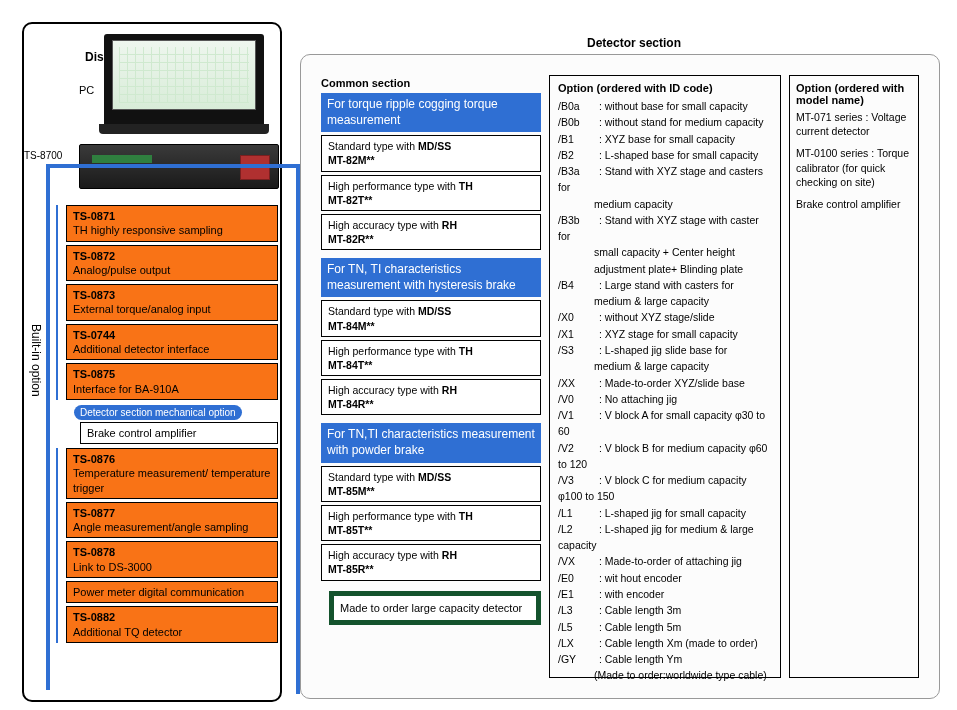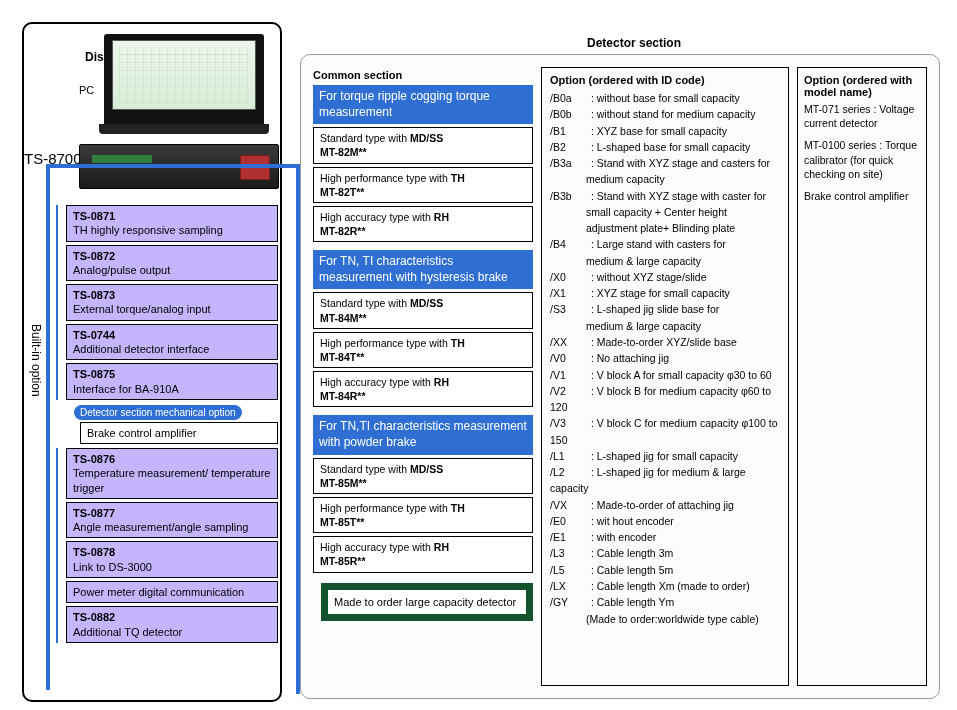--- a/index.html
+++ b/index.html
@@ -18,21 +18,21 @@
     left: 22px;
     top: 22px;
     width: 260px;
     height: 680px;
     border: 2px solid #000;
     border-radius: 10px;
     padding: 6px 8px 8px 8px;
   }
   .display-title { position:absolute; left:22px; top:2px; width:260px;margin-top:48px; }
   .pc-label { position:absolute; left:55px; top:60px; font-size:11px; }
-  .ts-label { position:absolute; left:0px; top:126px; font-size:15px; }
+  .ts-label { position:absolute; left:0px; top:126px; font-size:10px; }
   .pc-laptop {
     position:absolute; left:80px; top:10px; width:160px; height:95px;
     background:#111; border-radius:3px;
   }
   .pc-screen {
     position:absolute; left:88px; top:16px; width:144px; height:70px;
     background:linear-gradient(#eef6ee,#d8ecd8);
     border:1px solid #555;
   }
   .pc-screen .chart { position:absolute; left:6px; top:6px; right:6px; bottom:6px;
@@ -50,54 +50,54 @@
   .vert-label {
     position:absolute; left:5px; top:300px;
     writing-mode: vertical-rl; text-orientation: mixed;
     font-size:12px;
   }
   .opts {
     position:absolute; left:32px; top:178px; width:222px;
   }
   .opt-group { border-left:2px solid #2f6fd3; padding-left:0; margin-bottom:0; }
   .opt-item {
-    border:1px solid #000; background:#c4b5fd; padding:3px 6px; margin:3px 0 3px 8px;
+    border:1px solid #000; background:#f97316; padding:3px 6px; margin:3px 0 3px 8px;
     line-height:1.3;
   }
   .opt-item .code { font-weight:bold; display:block; }
   .mech-header {
     display:inline-block; background:#2f6fd3; color:#fff; font-size:10px; padding:2px 6px; border-radius:8px;
     margin-left:18px; margin-top:2px;
   }
   .brake-box {
     border:1px solid #000; background:#fff; padding:4px 6px; margin:2px 0 4px 24px;
   }
   
   .det-title { position:absolute; left:314px; top:36px; width:640px; }
   .det-section {
     position:absolute; left:300px; top:54px; width:640px; height:645px;
-    border:1px solid #999; border-radius:10px; padding:12px;
+    border:1px solid #999; border-radius:10px; padding:20px;
     background:#fcfcfc;
     display:flex; gap:8px;
   }
   .col-common { flex:0 0 220px; }
   .col-option { flex:1 1 auto; border:1px solid #000; padding:4px 8px; }
   .col-right  { flex:0 0 130px; border:1px solid #000; padding:4px 6px; }
   .sub-title { font-weight:bold; font-size:11px; margin:2px 0 4px; }
   .blue-head {
     background:#2f6fd3; color:#fff; font-size:12px; padding:4px 6px; margin-top:8px;
     line-height:1.3;
   }
   .blue-head:first-of-type { margin-top:4px; }
   .c-item {
     border:1px solid #000; background:#fff; padding:3px 6px; margin:3px 0 3px 0; font-size:10.5px;
     line-height:1.35;
   }
   .c-item .model { font-weight:bold; display:block; }
-  .made-box { border:7px solid #14532d; background:#fff; padding:6px; margin:10px 0 0 8px; font-size:11px; }
+  .made-box { border:5px solid #14532d; background:#fff; padding:6px; margin:10px 0 0 8px; font-size:11px; }
   .opt-line { font-size:10.5px; line-height:1.55; }
   .opt-code { display:inline-block; width:38px; }
   .opt-sub  { margin-left:36px; }
   .right-block { margin-bottom:8px; font-size:10.5px; line-height:1.35; }
   
   .conn { position:absolute; background:#2f6fd3; }
   .conn.l1 { left:46px; top:166px; width:4px; height:524px; }
   .conn.l2 { left:46px; top:164px; width:254px; height:4px; }
   .conn.l3 { left:296px; top:164px; width:4px; height:530px; }
 </style>

